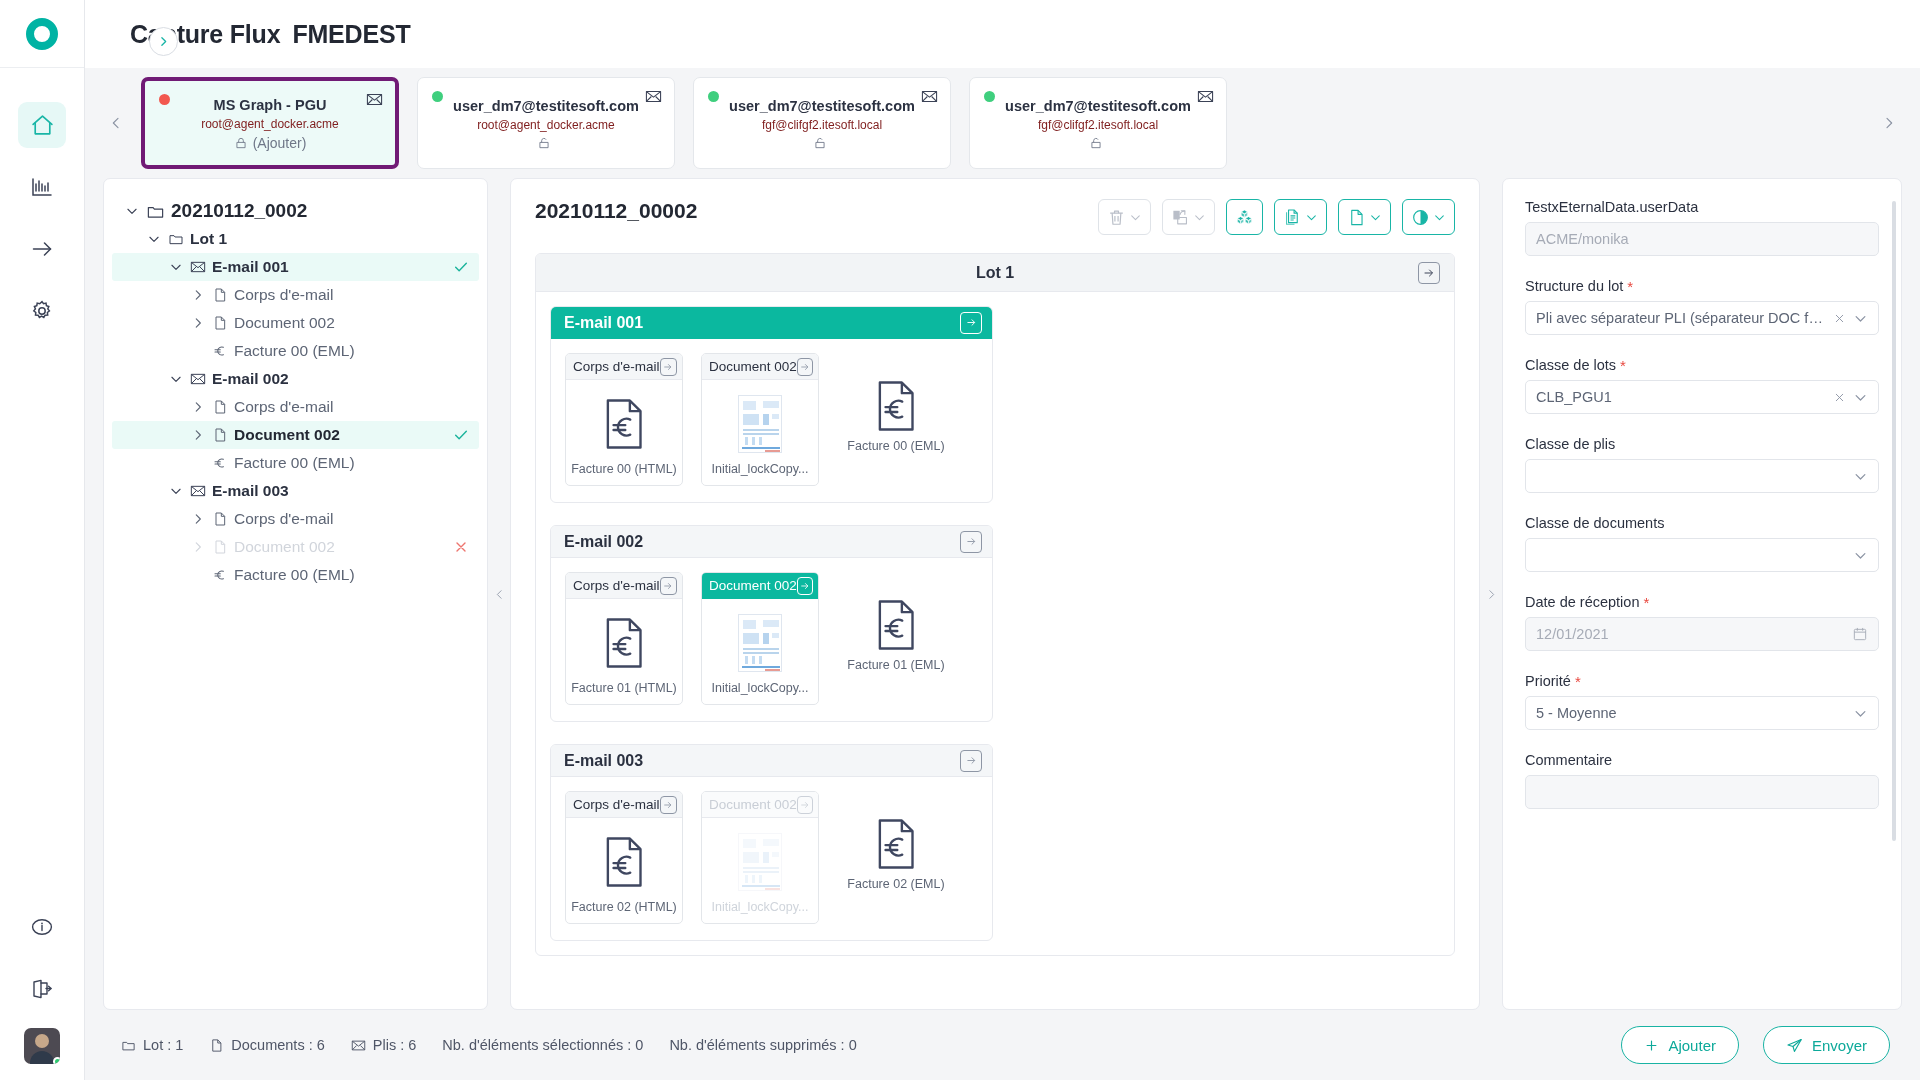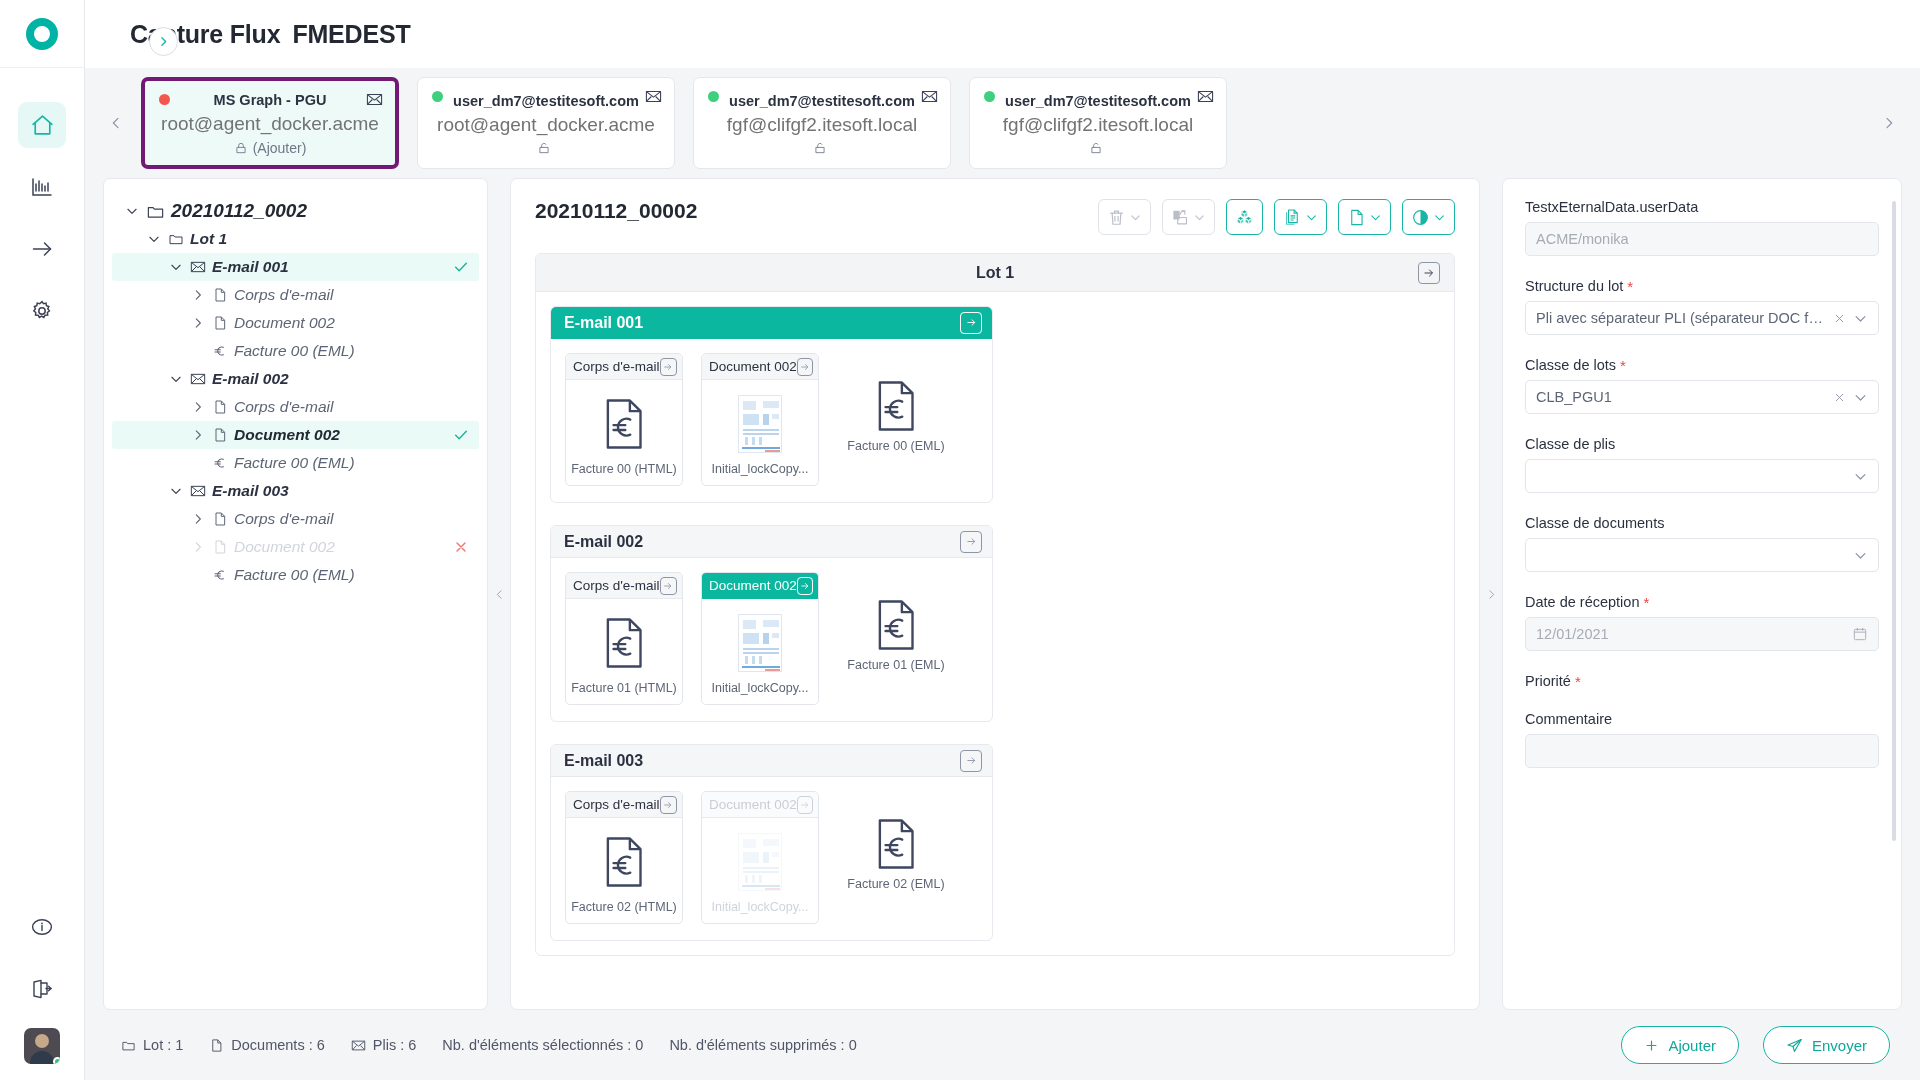--- a/index.html
+++ b/index.html
@@ -56,28 +56,28 @@
   .tabs-scroll { flex: 1; display: flex; gap: 18px; overflow: hidden; }
   .tab {
     width: 258px; height: 92px; background: #fff; border: 1px solid #e4e7eb; border-radius: 7px;
     position: relative; display: flex; flex-direction: column; align-items: center; justify-content: center;
     cursor: pointer; flex: 0 0 258px;
   }
   .tab.active { background: #edfaf8; border: 4px solid #701a75; }
   .tab .status-dot { position: absolute; left: 14px; top: 13px; width: 11px; height: 11px; border-radius: 50%; }
   .tab .env-icon { position: absolute; right: 12px; top: 10px; color: #3b4256; }
   .tab .t-title { font-size: 14.5px; font-weight: 600; color: #2c3242; line-height: 1.42; }
-  .tab .t-sub { font-size: 19px; color: #737373; line-height: 1.42; }
+  .tab .t-sub { font-size: 12px; color: #7f1d1d; line-height: 1.42; }
   .tab .t-lock { display: flex; align-items: center; gap: 5px; font-size: 14px; color: #6f7788; margin-top: 2px; }
 
   
   .body { flex: 1; display: flex; padding: 0 18px 0 18px; gap: 0; min-height: 0; }
   .panel { background: #fff; border: 1px solid #e7e9ee; border-radius: 7px; }
 
-  .tree-panel { width: 385px; flex: 0 0 385px; padding: 18px 8px 8px 8px; overflow: hidden; position: relative; font-style: italic; }
+  .tree-panel { width: 385px; flex: 0 0 385px; padding: 18px 8px 8px 8px; overflow: hidden; position: relative; }
   .handle { width: 22px; flex: 0 0 22px; display: flex; align-items: center; justify-content: center; color: #9aa1b0; cursor: pointer; }
 
   .center-panel { flex: 1; min-width: 0; padding: 20px 24px; overflow: hidden; position: relative; }
   .right-panel { width: 400px; flex: 0 0 400px; padding: 20px 22px 10px 22px; overflow: hidden; position: relative; }
 
   
   .tree-row { display: flex; align-items: center; height: 28px; gap: 6px; cursor: pointer; padding-right: 8px; border-radius: 3px; position: relative;}
   .tree-row.sel { background: #eafaf7; }
   .tree-label { font-size: 15.5px; white-space: nowrap; }
   .tree-row.lvl0 .tree-label { font-size: 19px; font-weight: 700; color: #232833; }
@@ -994,20 +994,30 @@
                     <path d="M8 3.5v3M16 3.5v3" stroke-linecap="round"></path>
                   </svg>
                 </span>
     </div>
             </div>
             <div class="field">
               <div class="flabel">
       <span>Priorité</span>
       <span class="req">*</span>
     </div>
+              <div class="fctl">
+      <span class="val">5 - Moyenne</span>
+
+      <span class="ic">
+                  <svg width="15" height="15" viewBox="0 0 24 24" fill="none" stroke="#8b93a3" stroke-width="1.9" stroke-linecap="round" stroke-linejoin="round">
+                    <path d="M5 9l7 7 7-7"></path>
+                  </svg>
+                </span>
+
+    </div>
             </div>
             <div class="field">
               <div class="flabel">
       <span>Commentaire</span>
 
     </div>
               <div class="ftarea"></div>
             </div>
           </div>
         <div class="rp-scroll"></div>

